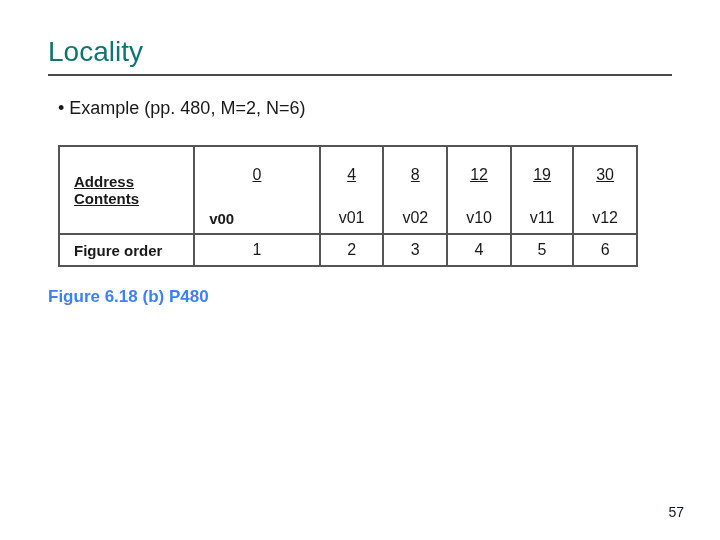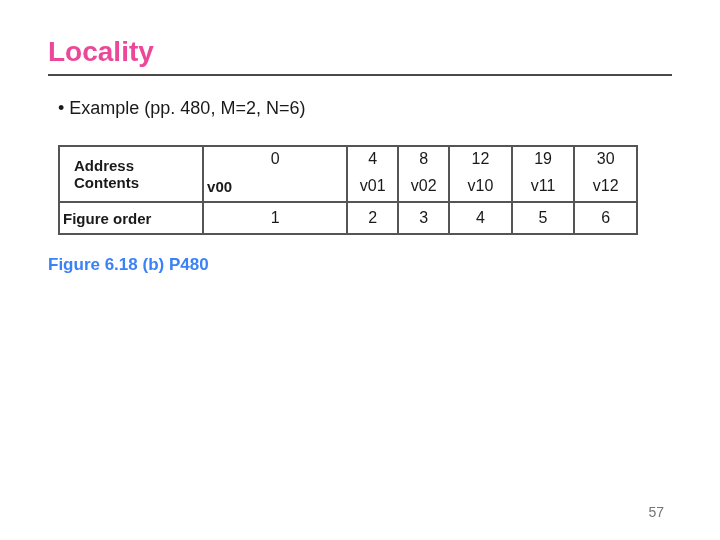--- a/index.html
+++ b/index.html
@@ -15,22 +15,22 @@
 
     .slide {
       width: 720px;
       height: 540px;
       padding: 36px 48px 30px 48px;
       position: relative;
     }
 
     .title {
       font-size: 28px;
-      font-weight: bold;
-      color: #ec4899;
+      font-weight: normal;
+      color: #0f766e;
       margin-bottom: 6px;
     }
 
     .title-divider {
       border: none;
       border-top: 2px solid #4a4a4a;
       margin-bottom: 22px;
     }
 
     .example-text {
@@ -41,50 +41,51 @@
     }
 
     .data-table {
       border-collapse: collapse;
       width: 580px;
       margin-left: 10px;
     }
 
     .data-table td, .data-table th {
       border: 2px solid #555555;
-      padding: 6px 3px;
+      padding: 6px 14px;
       text-align: center;
       font-size: 16px;
       color: #1a1a1a;
     }
 
     .data-table td:first-child {
       text-align: left;
       font-weight: bold;
       font-size: 15px;
       min-width: 110px;
     }
 
     .data-table tr:first-child td {
-      padding: 3px 14px;
+      padding: 19px 14px;
+      text-decoration: underline;
     }
 
     .figure-caption {
       font-size: 17px;
       font-weight: bold;
       color: #3b82f6;
       margin-top: 20px;
     }
 
     .page-number {
       position: absolute;
       bottom: 20px;
-      right: 56px;
+      right: 36px;
       font-size: 14px;
-      color: #737373;
+      color: #0f172a;
     }
 
     .address-row td {
       border-bottom: none;
     }
 
     .contents-row td {
       border-top: none;
     }
 

